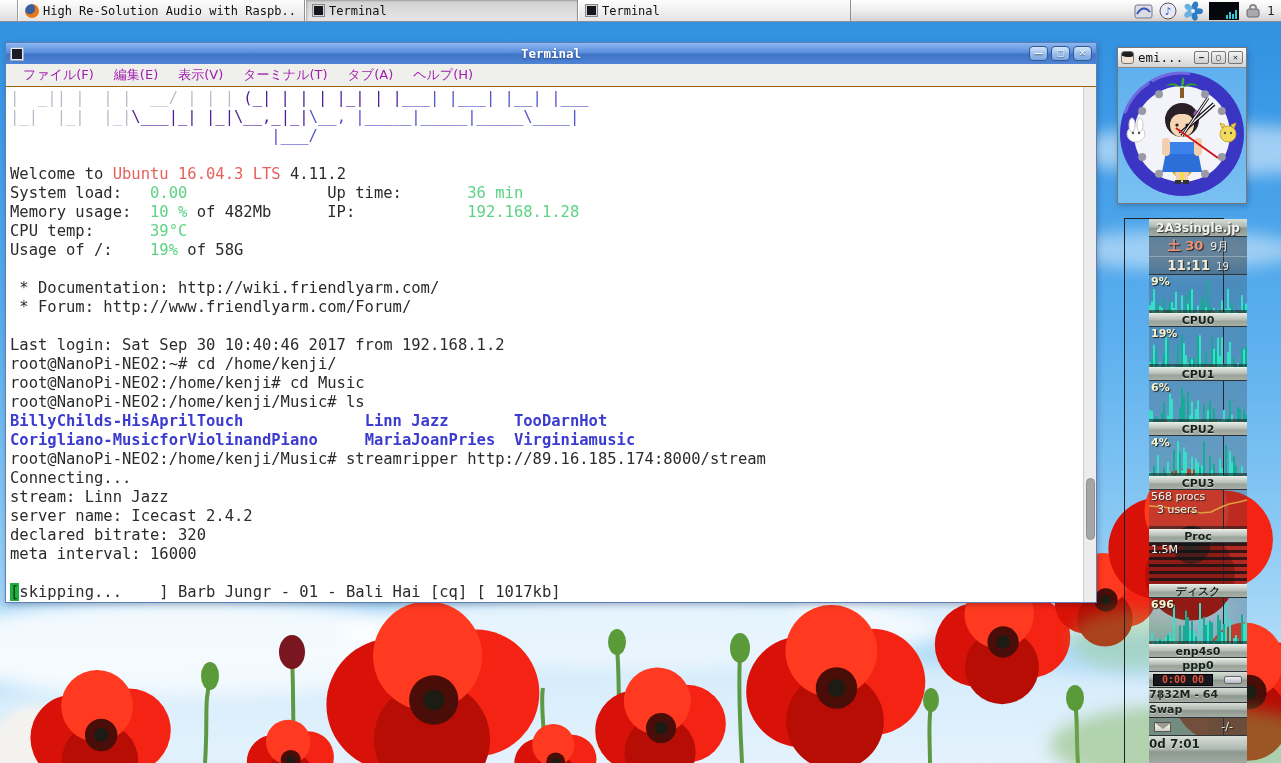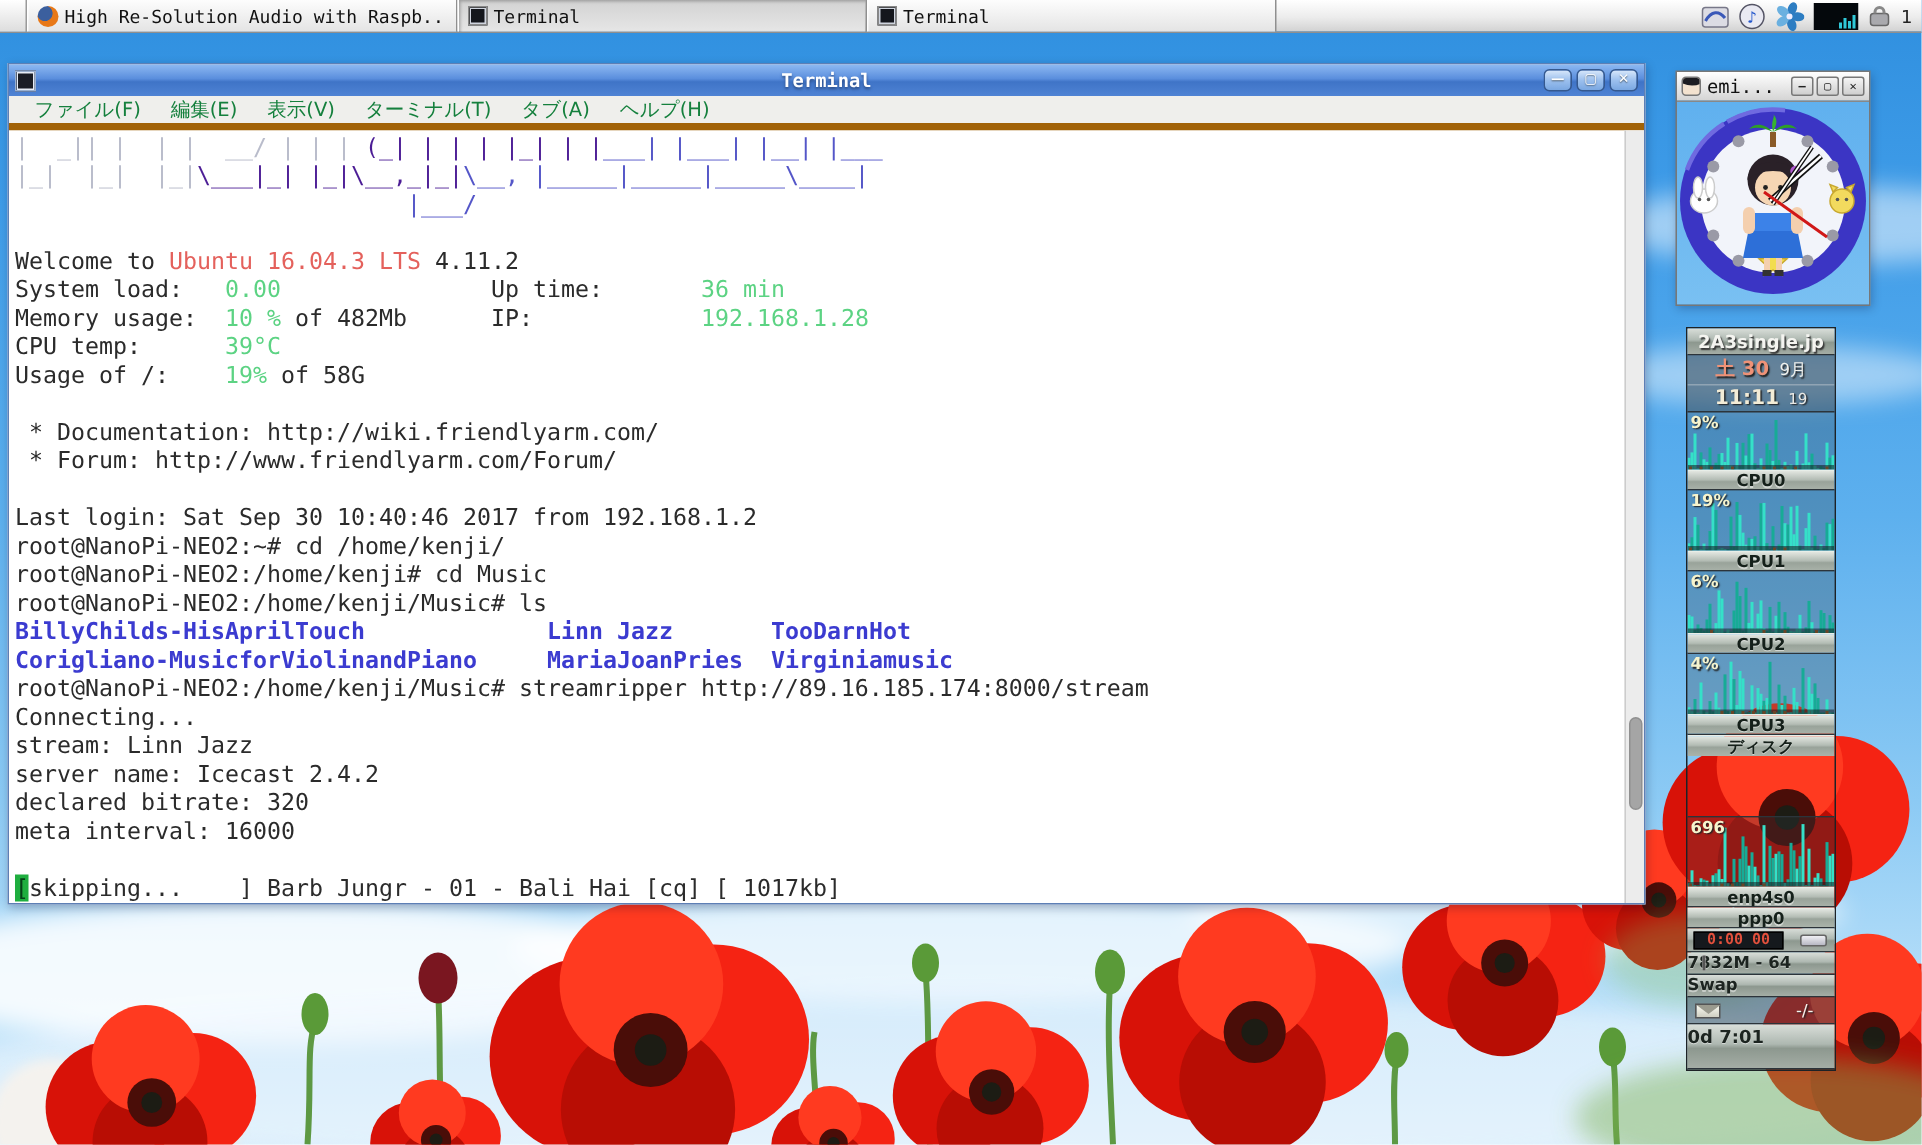--- a/index.html
+++ b/index.html
@@ -53,23 +53,23 @@
     position:relative; }
   .term-title { position:absolute; left:0; right:0; text-align:center;
     color:#fff; font-weight:bold; font-size:12.5px; text-shadow:0 1px 2px #2a4a80;
     font-family:"DejaVu Sans Mono",monospace; }
   .tt-icon { width:14px; height:14px; background:#1a1d26; border:1px solid #9ab0d0; box-shadow:inset 0 0 0 1px #e6ecf6; z-index:1;}
   .term-btns { margin-left:auto; display:flex; gap:3px; z-index:1; }
   .wbtn { width:19px; height:15px; border-radius:4px; border:1px solid #35598f;
     background:linear-gradient(to bottom,#d6e6fa,#9cc0ee 50%,#7aa8e2);
     color:#fff; font-size:9px; line-height:13px; text-align:center; font-weight:bold;
     text-shadow:0 1px 1px #456; cursor:default; }
-  .term-menubar { height:23px; background:#efefec; border-bottom:5px solid #a16207;
+  .term-menubar { height:23px; background:#efefec; border-bottom:1px solid #a16207;
     display:flex; align-items:center; gap:2px; padding:0 8px;
-    font-size:13px; color:#15803d; }
+    font-size:13px; color:#a21caf; }
   .menu-item { padding:2px 9px; cursor:default; }
   .term-body { position:relative; height:515px; background:#fff; }
   .term-scroll { position:absolute; right:0; top:0; bottom:0; width:13px;
     background:#ececec; border-left:1px solid #cccccc; }
   .term-thumb { position:absolute; left:2px; width:9px; top:76%; height:12%;
     background:#a5a5a5; border-radius:5px; border:1px solid #909090; }
   .term-text { position:absolute; left:4px; top:2px; right:14px; bottom:0;
     font-family:"DejaVu Sans Mono",monospace; font-size:15.5px; line-height:19px;
     white-space:pre; color:#2b2b2b; overflow:hidden; }
   .tl { height:19px; }
@@ -90,21 +90,21 @@
     font-family:"DejaVu Sans Mono",monospace; font-size:12.5px; color:#111; }
   .emi-btns { margin-left:auto; display:flex; gap:2px; }
   .gbtn { width:15px; height:13px; background:linear-gradient(to bottom,#f4f4f4,#cfcfcf);
     border:1px solid #777; border-radius:2px; font-size:8px; line-height:11px;
     text-align:center; color:#222; font-weight:bold; }
   .emi-body { position:relative; height:135px; }
 
   
   #gkrellm { position:absolute; left:1124px; top:218px; width:100px; z-index:4;
     border:1px solid #1d2226; font-family:"DejaVu Sans",sans-serif; }
-  .gk-row { position:relative; width:100%; overflow:hidden; border-bottom:1px solid #2c343a; }
+  .gk-row { position:relative; width:100%; overflow:hidden; border-bottom:1px solid #2c343a;margin-left:24px; }
   .gk-bevel { background:linear-gradient(to bottom,#d9ded9 0%,#aeb8b1 45%,#8d988f 55%,#a4ada5 100%); }
   .gk-caption { font-size:12px; font-weight:bold; color:#f4f4f0; text-shadow:1px 1px 1px #333;
     text-align:center; line-height:18px; }
   .gk-clock { background:rgba(55,70,80,.55); }
   .gk-date { display:flex; justify-content:center; align-items:baseline; gap:7px; height:20px;
     border-bottom:1px solid rgba(230,230,230,.35); }
   .gk-date .day { color:#ef9277; font-weight:bold; font-size:13px; text-shadow:1px 1px 1px #222; }
   .gk-date .mon { color:#f2f2ee; font-size:11px; text-shadow:1px 1px 1px #222;text-align:center; }
   .gk-time { display:flex; justify-content:center; align-items:baseline; gap:6px; height:17px; }
   .gk-time .hm { color:#f3ecd6; font-weight:bold; font-size:13.5px; text-shadow:1px 1px 1px #222; }
@@ -689,21 +689,36 @@
             <rect x="43" y="36" width="2" height="2" fill="#d07830"></rect>
             <rect x="50" y="36" width="2" height="2" fill="#d07830"></rect>
             <rect x="57" y="36" width="2" height="2" fill="#d07830"></rect>
             <rect x="64" y="36" width="2" height="2" fill="#d07830"></rect>
             <rect x="92" y="36" width="2" height="2" fill="#d07830"></rect>
             <rect x="0" y="35" width="98" height="3" fill="rgba(20,28,32,.55)"></rect>
           </svg>
         </div>
         <div class="gk-btn">CPU3</div>
       </div>
+      <div class="gk-row" style="height: 53px;">
+        <div class="gk-chartzone" style="height:39px">
+      <span class="gk-text" style="left:2px;top:0">568 procs</span>
+      <span class="gk-text" style="left:8px;top:13px">3 users</span>
+      <svg class="gk-spark" width="98" height="37">
+        <polyline points="0,14 14,15 26,17 40,19 52,21 62,20 70,16 80,12 90,10 98,8" fill="none" stroke="#e0a040" stroke-width="1.5"></polyline>
+        <rect x="0" y="34" width="98" height="3" fill="rgba(20,28,32,.55)"></rect>
+      </svg>
+    </div>
+        <div class="gk-btn">Proc</div>
+      </div>
       <div class="gk-row" style="height: 55px;">
+        <div class="gk-chartzone" style="height:41px">
+      <div class="gk-stripes"></div>
+      <span class="gk-text" style="left:2px;top:0">1.5M</span>
+    </div>
         <div class="gk-btn">ディスク</div>
       </div>
       <div class="gk-row" style="height: 60px;">
         <div class="gk-chartzone" style="height:46px">
           <span class="gk-pct">696</span>
           <svg class="gk-spark" width="98" height="44">
             <rect x="0" y="41.8" width="2" height="2.2" fill="#35e0c8"></rect>
             <rect x="2" y="33.2" width="2" height="10.8" fill="#35e0c8"></rect>
             <rect x="4" y="43.0" width="2" height="1.0" fill="#35e0c8"></rect>
             <rect x="6" y="43.0" width="2" height="1.0" fill="#17ab96"></rect>

